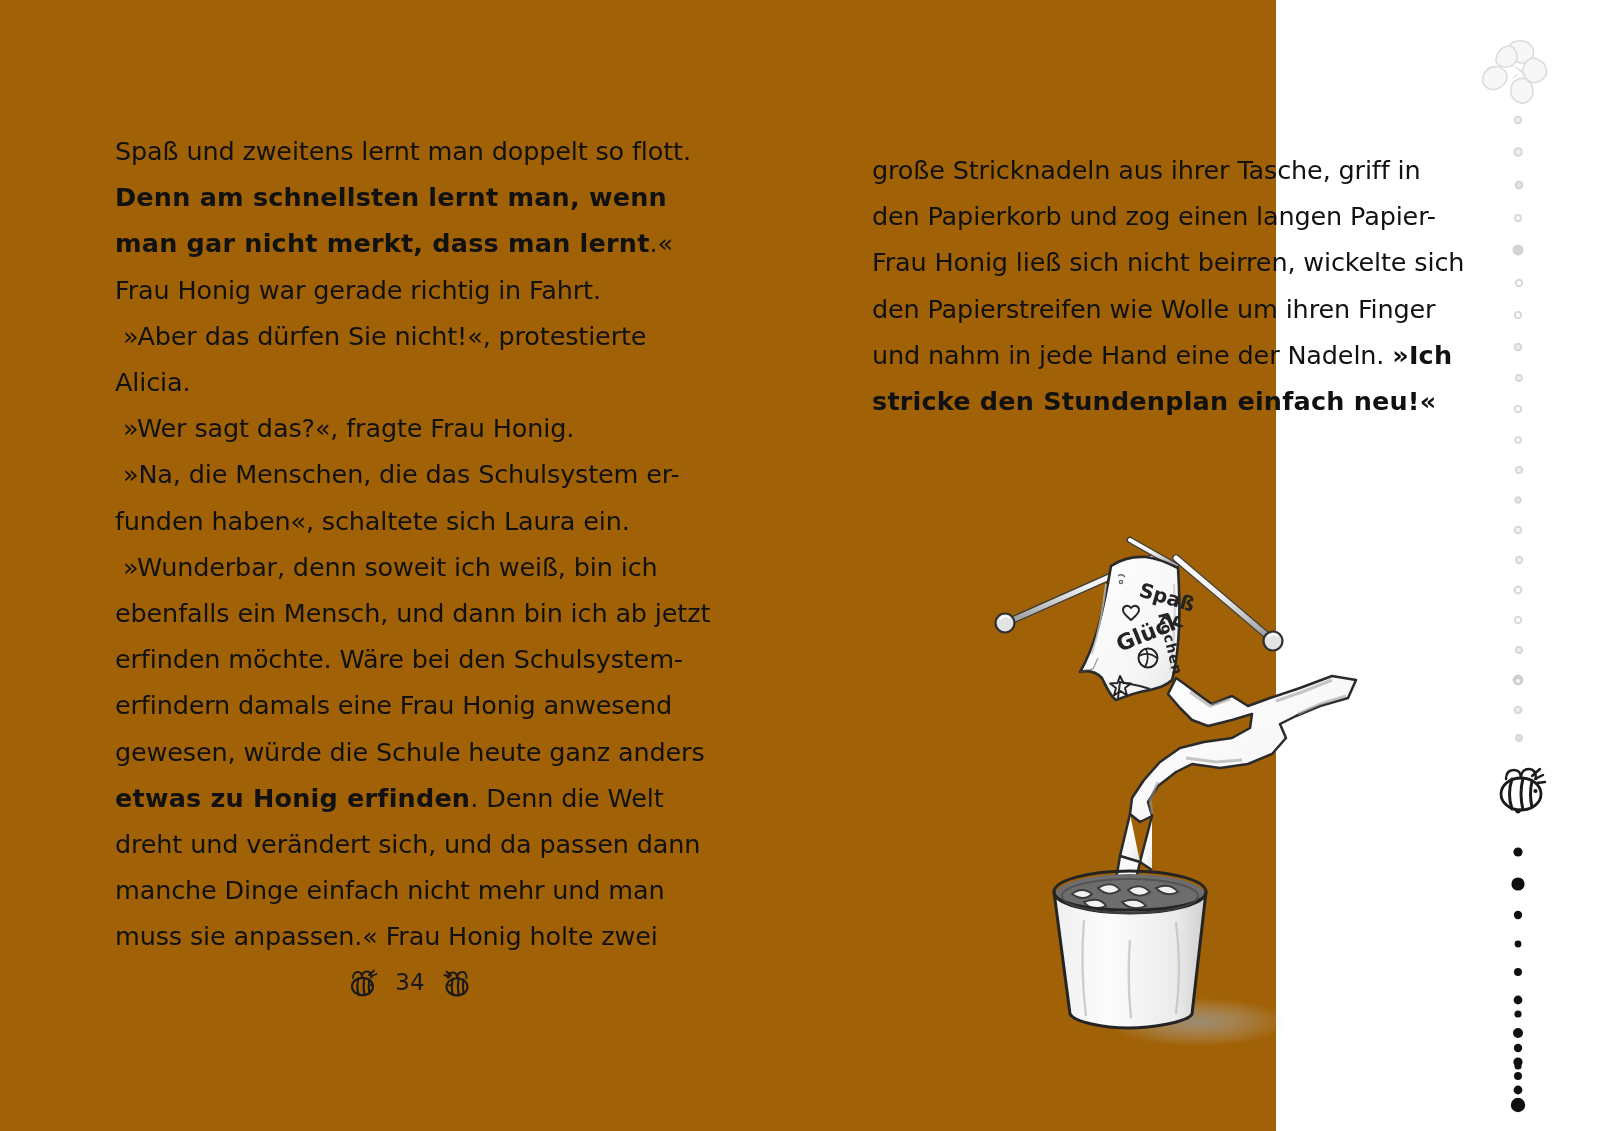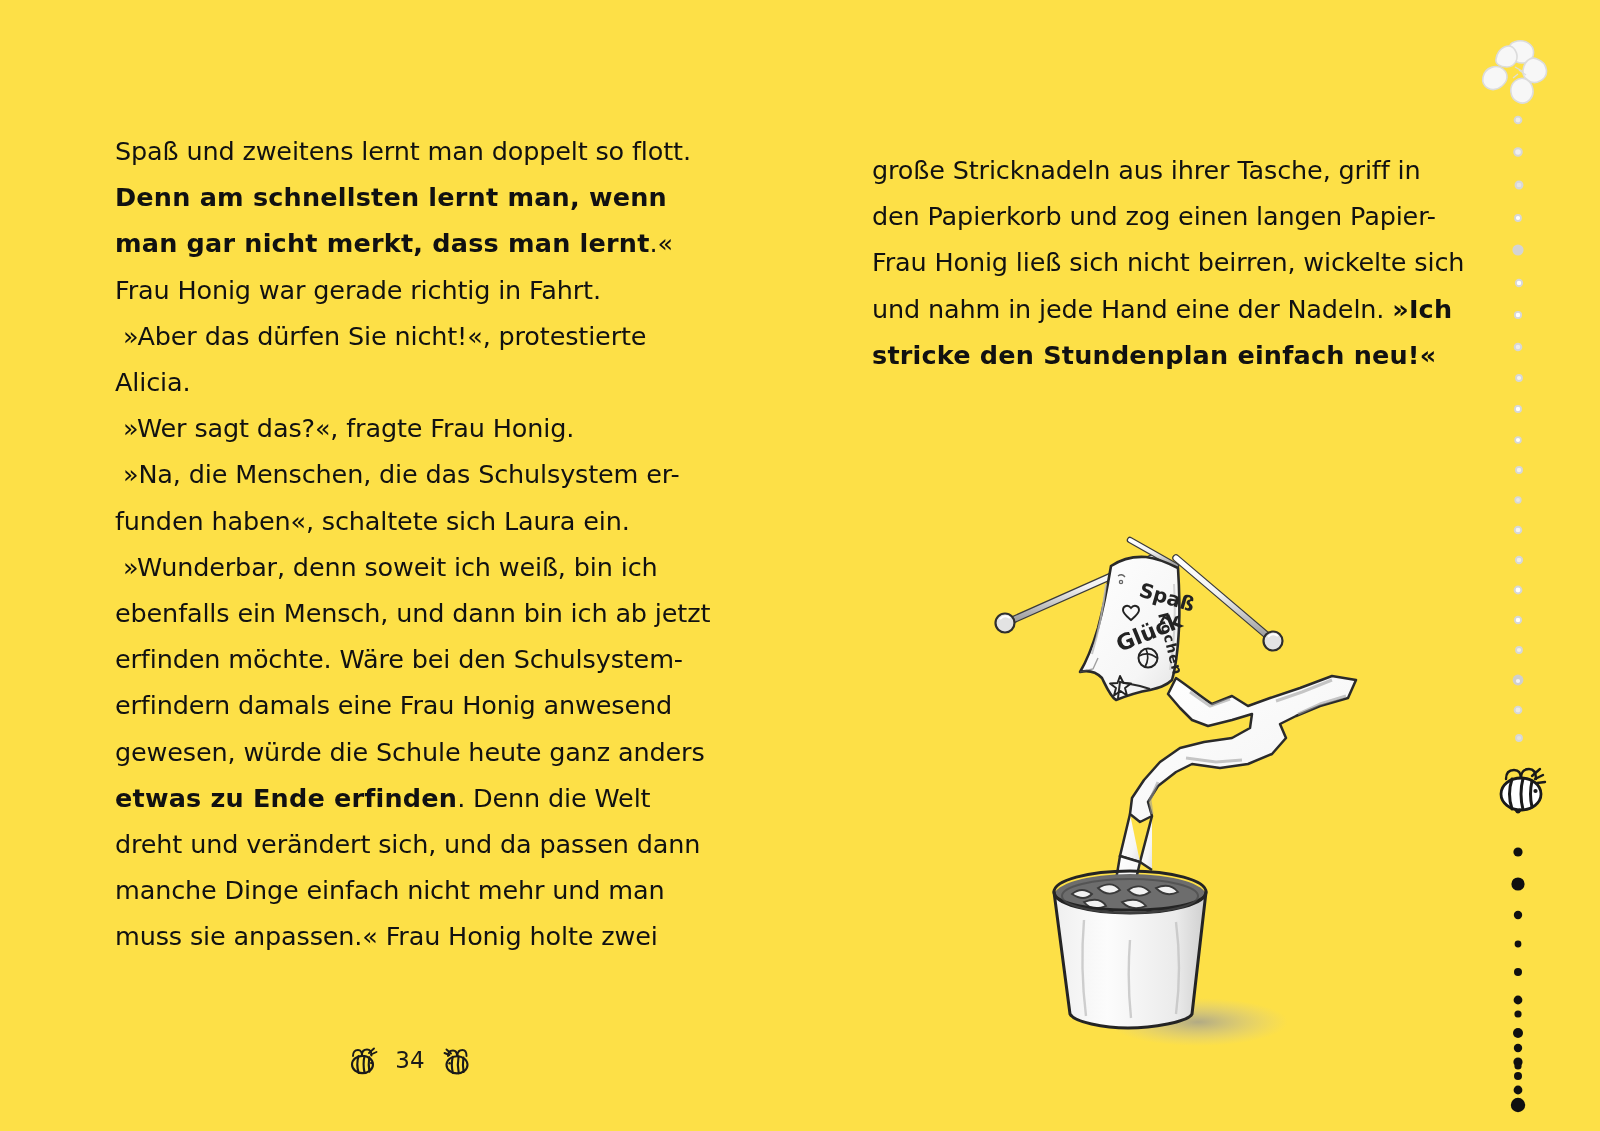--- a/index.html
+++ b/index.html
@@ -7,23 +7,23 @@
 
   html, body {
     width: 1600px;
     height: 1131px;
     background: #ffffff;
     overflow: hidden;
   }
 
   #page {
     position: relative;
-    width: 1600px;
+    width: 1276px;
     height: 1131px;
-    background: #fde047;
+    background: #a16207;
     font-family: "Liberation Sans", sans-serif;
   }
 
   
   .column {
     position: absolute;
     top: 128px;
     width: 600px;
     font-family: "DejaVu Sans", sans-serif;
     font-size: 25.5px;
@@ -42,21 +42,21 @@
   .emph {
     font-family: "DejaVu Sans", sans-serif;
     font-weight: bold;
     letter-spacing: 0.2px;
   }
 
   
   #folio {
     position: absolute;
     left: 325px;
-    top: 1039px;
+    top: 961px;
     width: 170px;
     height: 44px;
     display: flex;
     align-items: center;
     justify-content: center;
     gap: 14px;
   }
   #folio .num {
     font-family: "DejaVu Sans", sans-serif;
     font-size: 23px;
@@ -107,34 +107,35 @@
       <p class="para">
         <span class="line"><span> »Na, die Menschen, die das Schulsystem er-</span></span>
         <span class="line"><span>funden haben«, schaltete sich Laura ein.</span></span>
       </p>
       <p class="para">
         <span class="line"><span> »Wunderbar, denn soweit ich weiß, bin ich</span></span>
         <span class="line"><span>ebenfalls ein Mensch, und dann bin ich ab jetzt</span></span>
         <span class="line"><span>erfinden möchte. Wäre bei den Schulsystem-</span></span>
         <span class="line"><span>erfindern damals eine Frau Honig anwesend</span></span>
         <span class="line"><span>gewesen, würde die Schule heute ganz anders</span></span>
-        <span class="line"><span class="emph">etwas zu Ende erfinden</span><span>. Denn die Welt</span></span>
+        <span class="line"><span class="emph">etwas zu Honig erfinden</span><span>. Denn die Welt</span></span>
         <span class="line"><span>dreht und verändert sich, und da passen dann</span></span>
         <span class="line"><span>manche Dinge einfach nicht mehr und man</span></span>
         <span class="line"><span>muss sie anpassen.« Frau Honig holte zwei</span></span>
       </p>
     </div>
 
   <div id="col-right" class="column">
       <p class="para">
         <span class="line"><span>große Stricknadeln aus ihrer Tasche, griff in</span></span>
         <span class="line"><span>den Papierkorb und zog einen langen Papier-</span></span>
       </p>
       <p class="para">
         <span class="line"><span>Frau Honig ließ sich nicht beirren, wickelte sich</span></span>
+        <span class="line"><span>den Papierstreifen wie Wolle um ihren Finger</span></span>
         <span class="line"><span>und nahm in jede Hand eine der Nadeln. </span><span class="emph">»Ich</span></span>
         <span class="line"><span class="emph">stricke den Stundenplan einfach neu!«</span></span>
       </p>
     </div>
 
   <div id="folio">
     <span>
       <svg width="34" height="34" viewBox="0 0 34 34">
         <g fill="none" stroke="#1a1a1a" stroke-width="1.9" stroke-linecap="round">
           <path d="M6 12 Q6 6 11 6 Q15 6 15 12"></path>

